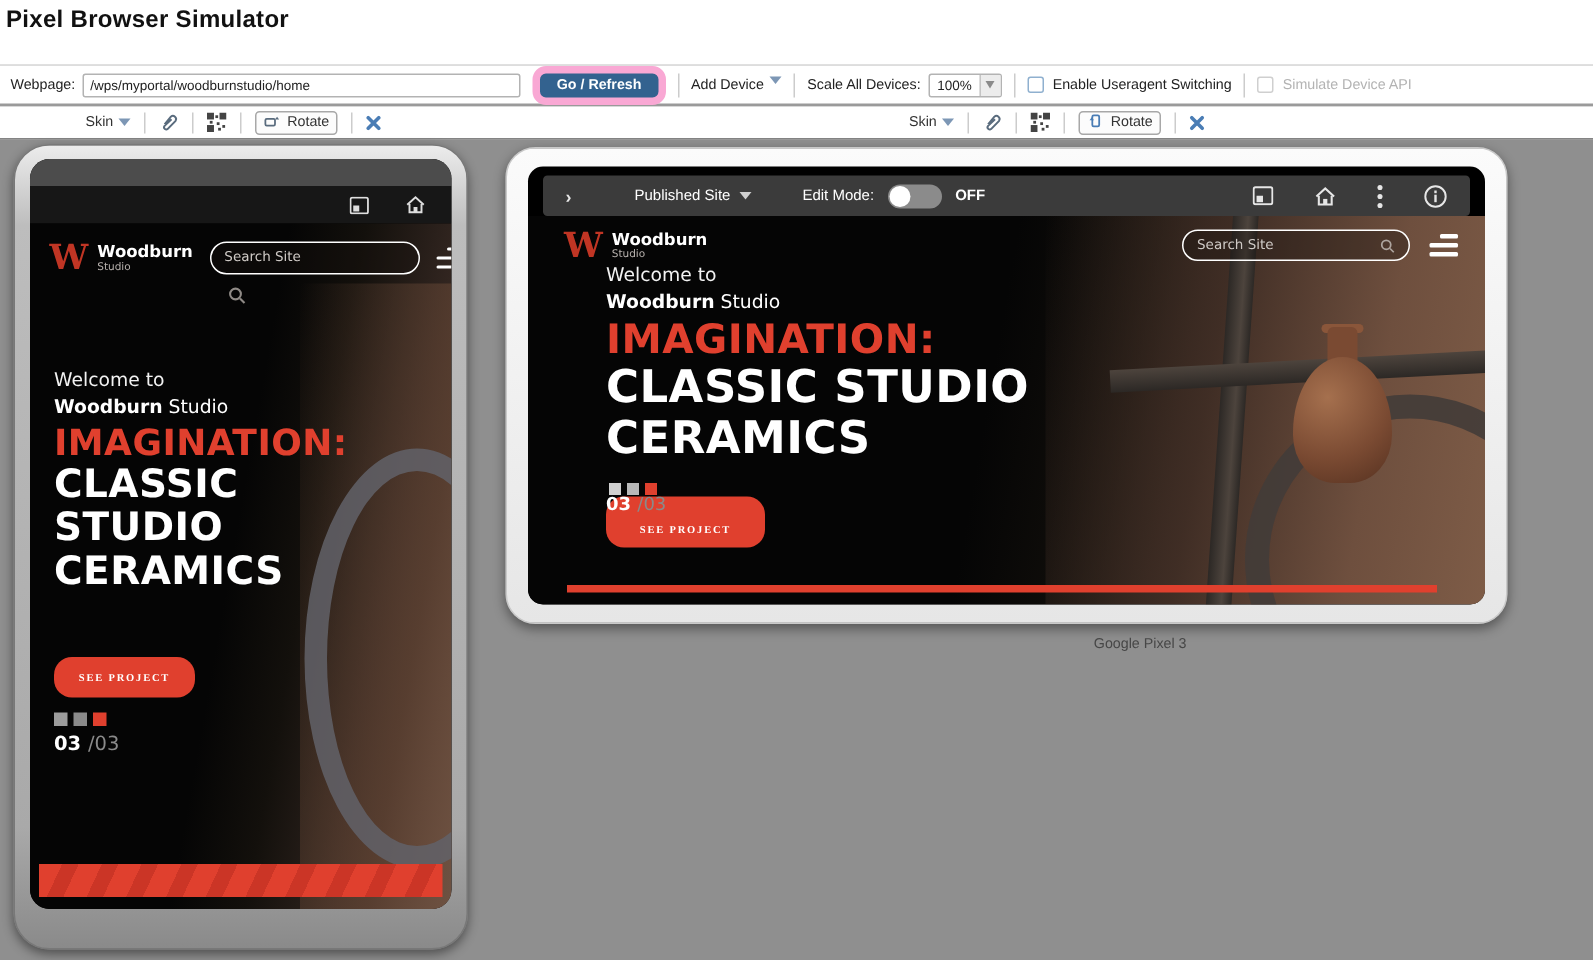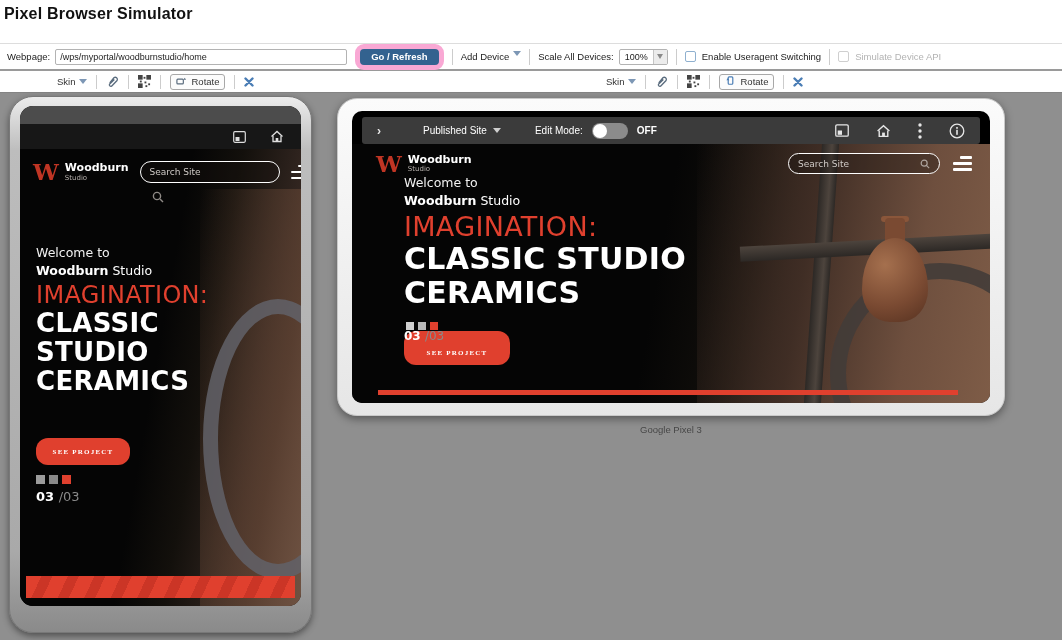--- a/index.html
+++ b/index.html
@@ -87,21 +87,21 @@
   .hamburger i { display:block; height:2.5px; background:#fff; border-radius:1px; }
   .hamburger i:nth-child(1){ width:62%; } .hamburger i:nth-child(2){ width:100%; } .hamburger i:nth-child(3){ width:100%; }
   .stray-search { position:absolute; z-index:2; color:#8f8a86; }
   .phone .stray-search { left:47%; top:42px; }
 
   .hero { position:relative; z-index:2; padding-left:16px; }
   .phone .hero { margin-top:62px; }
   .welcome { font-size:12.5px; color:#f2f2f2; }
   .brandline { font-size:12.5px; color:#fff; margin-top:3px; }
   .brandline b { font-weight:bold; } .brandline span { margin-left:4px; font-weight:normal; }
-  .headline-accent { font-size:24px; font-weight:normal; color:#e0402e; margin-top:3px; letter-spacing:.3px; }
+  .headline-accent { font-size:24px; font-weight:bold; color:#e0402e; margin-top:3px; letter-spacing:.3px; }
   .headline-main { font-size:26px; font-weight:bold; color:#fff; line-height:1.12; letter-spacing:.3px; }
   .phone .headline-main { width:185px; }
   .cta-btn { display:flex; align-items:center; justify-content:center; width:94px; height:27px; background:#e0402e;
     border:none; border-radius:12px; color:#fff; font-size:7px; font-weight:bold; letter-spacing:1.2px;
     font-family:Liberation Serif, serif; cursor:pointer; }
   .phone .cta-btn { margin:42px 0 0 16px; }
   .squares { display:flex; gap:4px; }
   .phone .squares { margin:10px 0 0 16px; }
   .sq { width:9px; height:9px; }
   .sq1 { background:#9c9c9c; } .sq2 { background:#8a8a8a; } .sq3 { background:#e0402e; }
@@ -133,21 +133,21 @@
   .tablet .headline-accent { font-size:27px; }
   .tablet .headline-main { font-size:30px; width:440px; }
   .cluster { position:relative; z-index:2; margin:13px 0 0 52px; height:46px; }
   .cluster .cta-btn { position:absolute; left:0; top:9px; width:106px; height:34px; padding-top:9px; }
   .cluster .squares { position:absolute; left:2px; top:0; }
   .cluster .sq { width:8px; height:8px; }
   .cluster .sq1 { background:#d0d0d0; } .cluster .sq2 { background:#b9b9b9; }
   .cluster .pag { position:absolute; left:0; top:7px; font-size:12px; }
   .tablet-redbar { position:absolute; z-index:2; left:26px; right:32px; bottom:8px; height:5px; background:#e0402e; }
 
-  .device-label { position:absolute; left:551px; top:331px; width:240px; text-align:center; font-size:9.5px; color:#474747; }
+  .device-label { position:absolute; left:551px; top:331px; width:240px; text-align:right; font-size:9.5px; color:#474747; }
 
   svg { display:block; }
 </style>
 </head>
 <body>
 
 <div class="app-header">
   <div class="app-title">Pixel Browser Simulator</div>
 </div>
 

